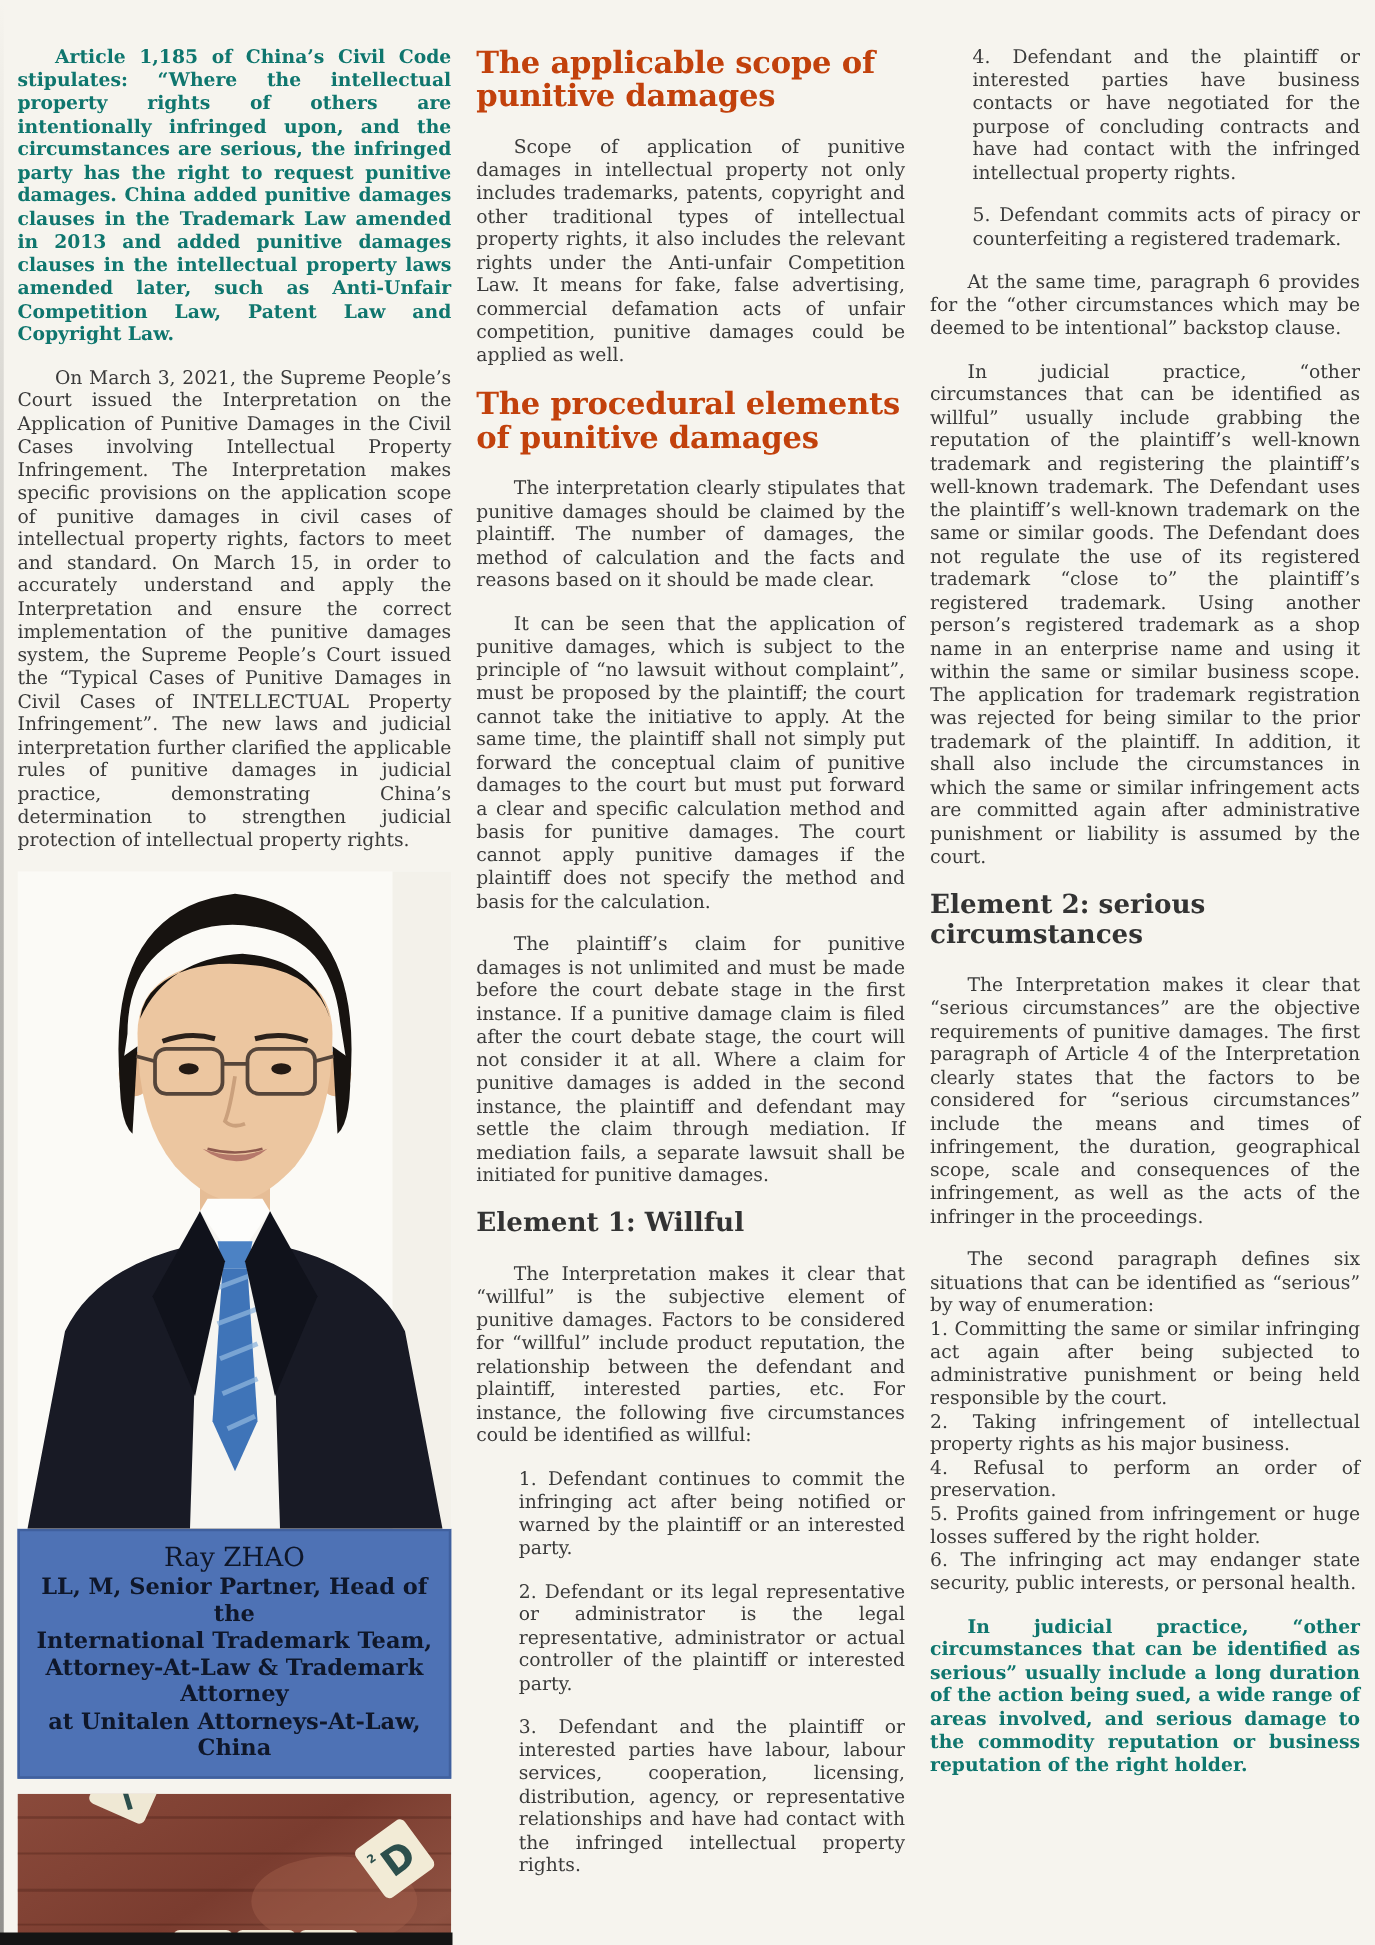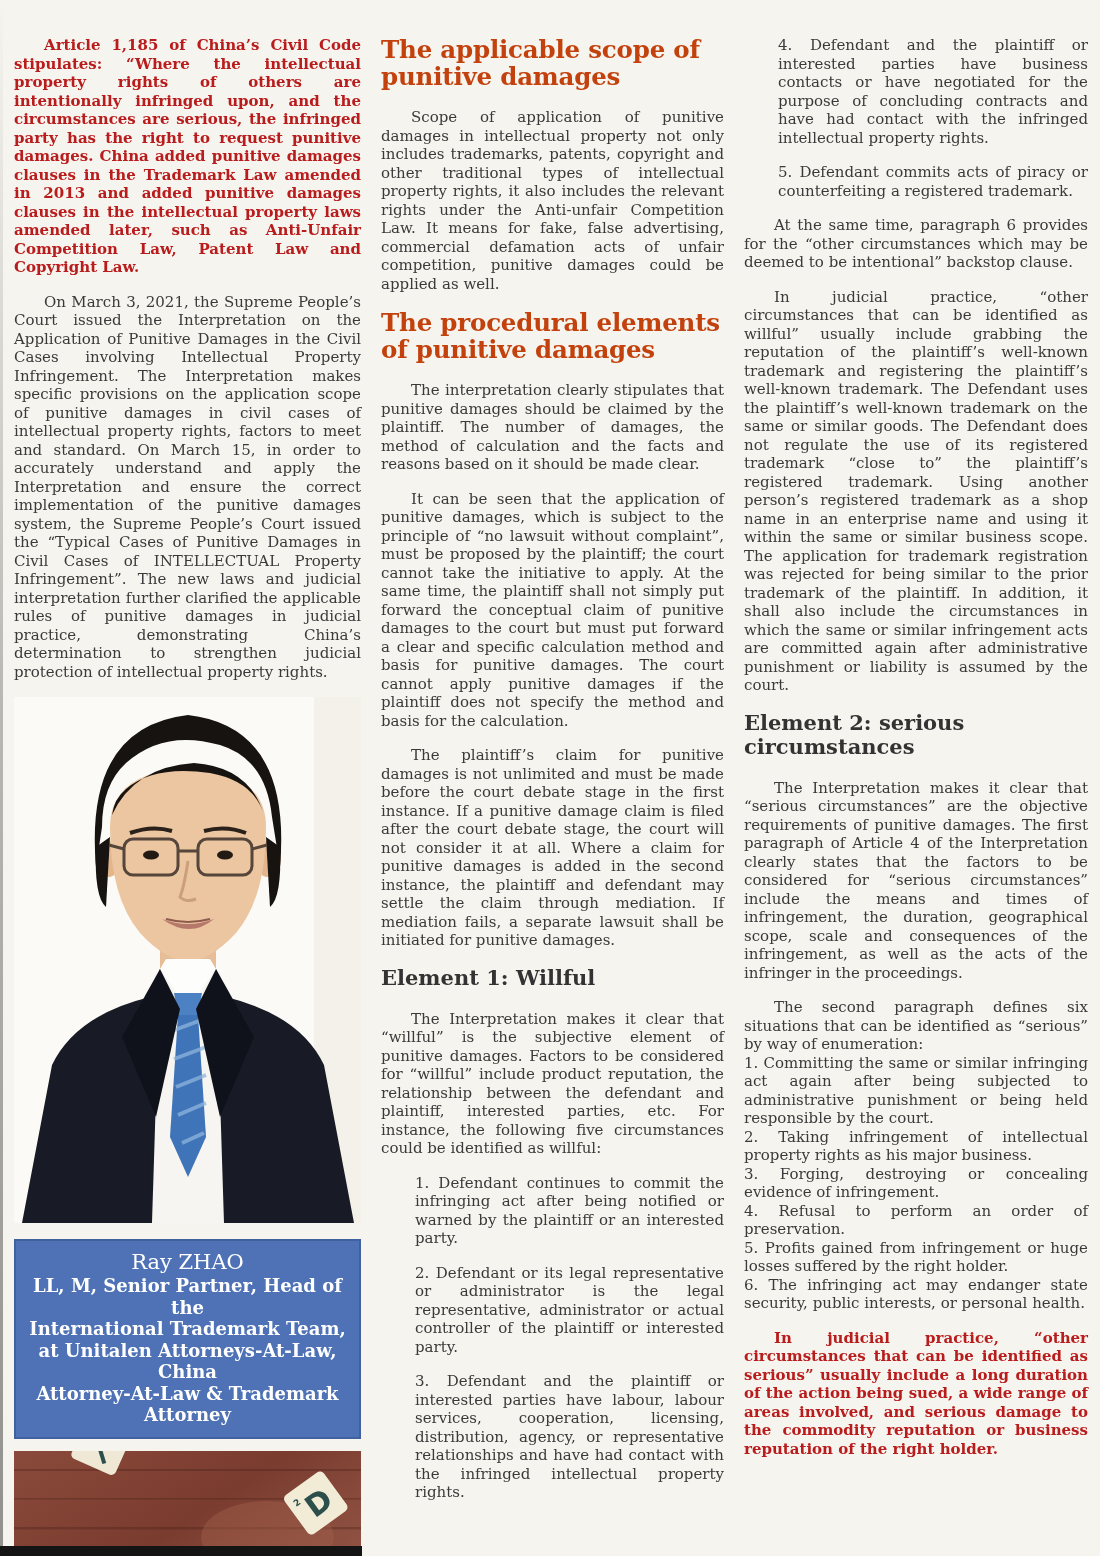--- a/index.html
+++ b/index.html
@@ -13,41 +13,41 @@
   }
   .page{
     display:grid;
     grid-template-columns:347px 343px 344px;
     column-gap:20px;
     padding:36px 0 0 14px;
   }
   .col{min-width:0;}
   p{margin:0 0 16px;font-size:15px;line-height:18.5px;text-align:justify;}
   .indent{text-indent:30px;}
-  .bold{font-weight:bold;color:#b91c1c;}
+  .bold{font-weight:bold;color:#0f766e;}
   h2{
     font-size:24.5px;line-height:27px;margin:10px 0 18px;
     color:#c2410c;font-weight:700;letter-spacing:-0.2px;text-align:left;
   }
   h2.first{margin-top:0;}
   .subhead{
     text-align:left;font-weight:700;font-size:21px;line-height:24px;
     color:#333;margin:6px 0 20px;
   }
   .list-item{margin-left:34px;margin-bottom:16px;}
   .tight-item{margin-bottom:0;}
   .six-intro{margin-bottom:0;}
   .after-tight{margin-top:16px;}
 
   .portrait-wrap{width:100%;height:526px;margin:2px 0 0;}
   .portrait-wrap svg{display:block;width:100%;height:100%;}
   .caption-box{
     background:#4e72b5;border:2px solid #40609e;
-    color:#ffffff;text-align:center;
-    padding:9px 4px 11px;margin:16px 0 12px;
+    color:#0f172a;text-align:center;
+    padding:9px 4px 11px;margin:0 0 12px;
   }
   .caption-name{font-size:21px;line-height:25px;}
   .caption-line{font-size:18px;line-height:21.5px;font-weight:bold;}
   .law-wrap{width:100%;height:231px;}
   .law-wrap svg{display:block;width:100%;height:100%;}
 
   .scan-edge{
     position:absolute;left:0;top:0;width:3px;height:100%;
     background:linear-gradient(to bottom, rgba(90,90,90,0) 0%, rgba(70,70,70,.35) 45%, rgba(45,45,45,.5) 100%);
   }
@@ -120,22 +120,22 @@
 
         <path d="M146,272 L108,340 L142,420 L166,312 Z" fill="#10121b"></path>
         <path d="M202,272 L240,340 L206,420 L182,312 Z" fill="#10121b"></path>
       </svg>
     </div>
 
     <div class="caption-box">
       <div class="caption-name">Ray ZHAO</div>
       <div class="caption-line">LL, M, Senior Partner, Head of the</div>
       <div class="caption-line">International Trademark Team,</div>
+      <div class="caption-line">Attorney-At-Law &amp; Trademark Attorney</div>
       <div class="caption-line">at Unitalen Attorneys-At-Law, China</div>
-      <div class="caption-line">Attorney-At-Law &amp; Trademark Attorney</div>
     </div>
 
     <div class="law-wrap">
       <svg viewBox="0 0 345 231" preserveAspectRatio="none">
         <defs>
           <linearGradient id="wood" x1="0" y1="0" x2="1" y2="1">
             <stop offset="0" stop-color="#8a4a3b"></stop>
             <stop offset="0.4" stop-color="#7a3c2f"></stop>
             <stop offset="0.7" stop-color="#8f5242"></stop>
             <stop offset="1" stop-color="#6f3529"></stop>
@@ -217,21 +217,20 @@
 
     <p class="indent">At the same time, paragraph 6 provides for the “other circumstances which may be deemed to be intentional” backstop clause.</p>
     <p class="indent">In judicial practice, “other circumstances that can be identified as willful” usually include grabbing the reputation of the plaintiff’s well-known trademark and registering the plaintiff’s well-known trademark. The Defendant uses the plaintiff’s well-known trademark on the same or similar goods. The Defendant does not regulate the use of its registered trademark “close to” the plaintiff’s registered trademark. Using another person’s registered trademark as a shop name in an enterprise name and using it within the same or similar business scope. The application for trademark registration was rejected for being similar to the prior trademark of the plaintiff. In addition, it shall also include the circumstances in which the same or similar infringement acts are committed again after administrative punishment or liability is assumed by the court.</p>
 
     <div class="subhead">Element 2: serious circumstances</div>
     <p class="indent">The Interpretation makes it clear that “serious circumstances” are the objective requirements of punitive damages. The first paragraph of Article 4 of the Interpretation clearly states that the factors to be considered for “serious circumstances” include the means and times of infringement, the duration, geographical scope, scale and consequences of the infringement, as well as the acts of the infringer in the proceedings.</p>
 
     <p class="indent six-intro">The second paragraph defines six situations that can be identified as “serious” by way of enumeration:</p>
     <p class="tight-item">1. Committing the same or similar infringing act again after being subjected to administrative punishment or being held responsible by the court.</p>
     <p class="tight-item">2. Taking infringement of intellectual property rights as his major business.</p>
-    <p class="tight-item">3. Forging, destroying or concealing evidence of infringement.</p>
     <p class="tight-item">4. Refusal to perform an order of preservation.</p>
     <p class="tight-item">5. Profits gained from infringement or huge losses suffered by the right holder.</p>
     <p class="tight-item">6. The infringing act may endanger state security, public interests, or personal health.</p>
 
     <p class="indent bold after-tight">In judicial practice, “other circumstances that can be identified as serious” usually include a long duration of the action being sued, a wide range of areas involved, and serious damage to the commodity reputation or business reputation of the right holder.</p>
   </div>
 
 </div>
 
 <div class="bottom-strip"></div>

